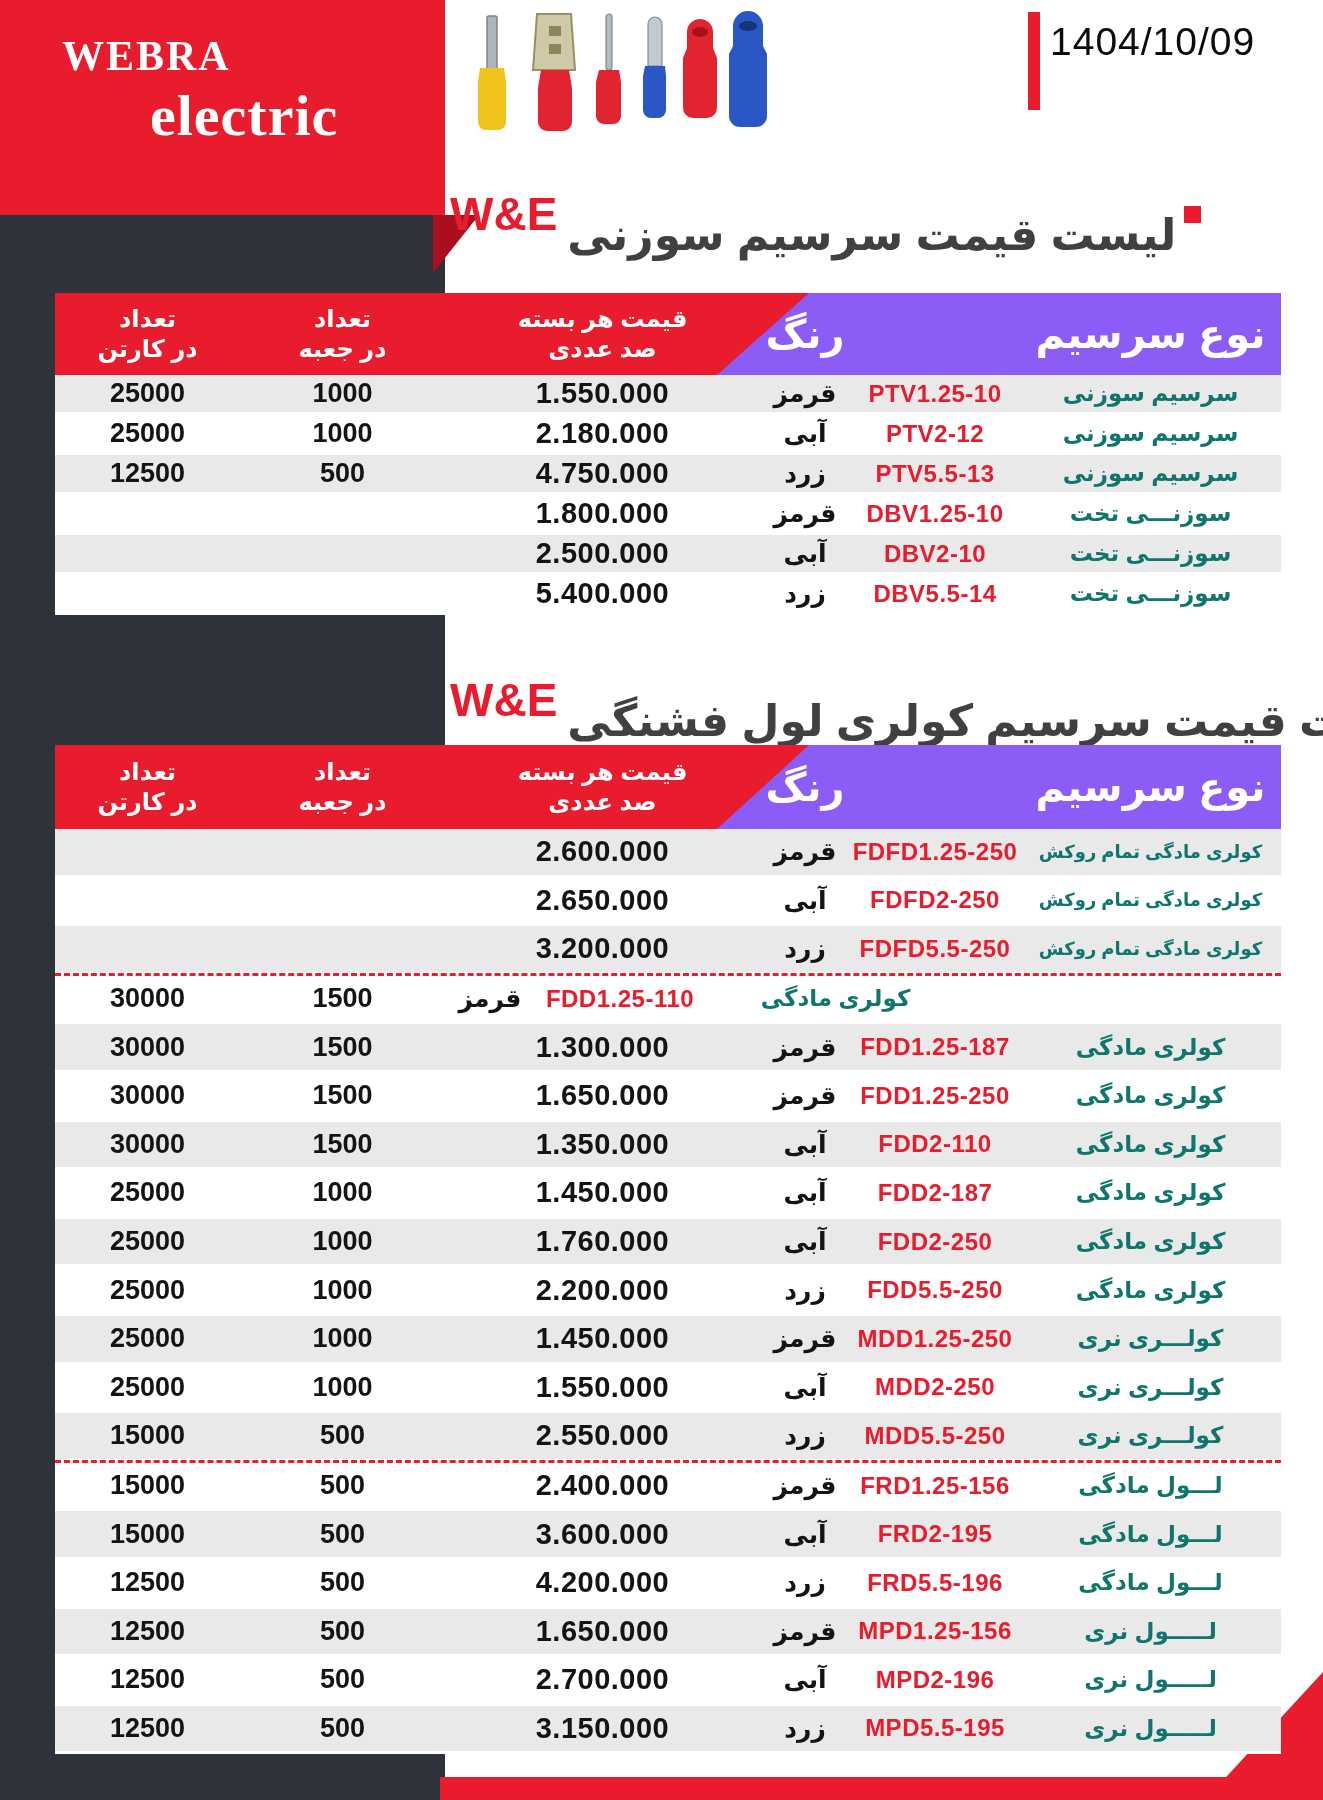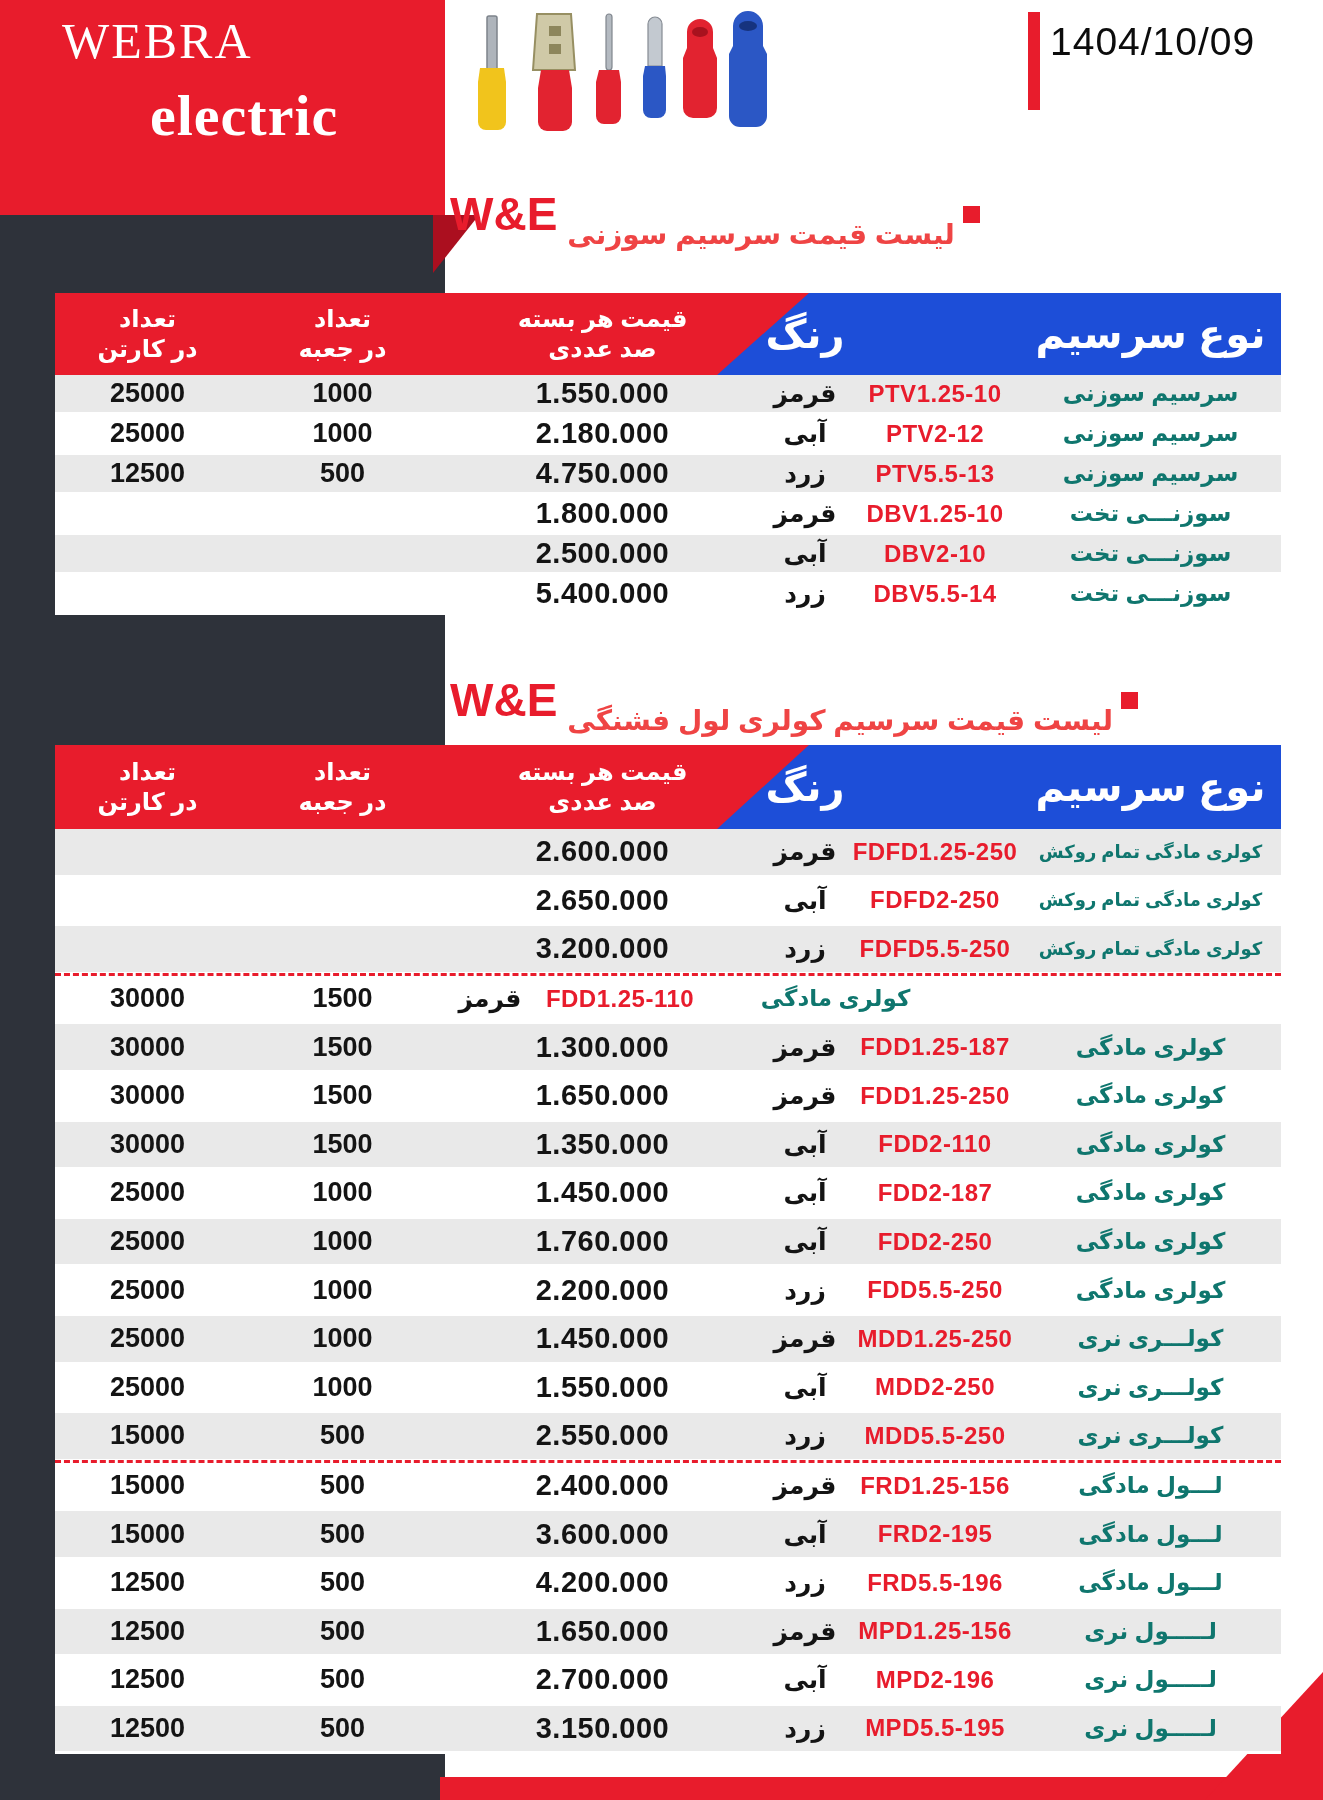--- a/index.html
+++ b/index.html
@@ -3,50 +3,50 @@
 <meta charset="utf-8">
 <style>
   html,body{margin:0;padding:0;}
   body{
     width:1323px;height:1800px;position:relative;overflow:hidden;background:#ffffff;
     font-family:"Liberation Sans","DejaVu Sans",sans-serif;
   }
   .abs{position:absolute;}
   
   .brand-block{left:0;top:0;width:445px;height:215px;background:#e81c2c;}
-  .brand-l1{left:62px;top:12px;color:#fff;font-family:"Liberation Serif","DejaVu Serif",serif;
-            font-weight:normal;font-size:50px;letter-spacing:2px;}
+  .brand-l1{left:62px;top:32px;color:#fff;font-family:"Liberation Serif","DejaVu Serif",serif;
+            font-weight:bold;font-size:42px;letter-spacing:2px;}
   .brand-l2{left:150px;top:82px;color:#fff;font-family:"Liberation Serif","DejaVu Serif",serif;
             font-weight:bold;font-size:58px;letter-spacing:1px;}
   .fold-triangle{left:433px;top:215px;width:46px;height:58px;background:#ab0f1f;
                  clip-path:polygon(0 0,100% 0,0 100%);}
   .charcoal{background:#2e323a;}
   .strip-left{left:0;top:215px;width:55px;height:1585px;}
   .band-top{left:0;top:215px;width:445px;height:78px;}
   .band-mid{left:0;top:615px;width:445px;height:130px;}
   .block-bottom{left:0;top:1753px;width:445px;height:47px;}
   .bottom-red-bar{left:440px;top:1777px;width:883px;height:23px;background:#e81c2c;}
   .bottom-red-triangle{left:1205px;top:1672px;width:118px;height:128px;background:#e81c2c;
                        clip-path:polygon(100% 0,100% 100%,0 100%);}
   .date-bar{left:1028px;top:12px;width:12px;height:98px;background:#e81c2c;}
   .date-text{left:1050px;top:20px;width:250px;font-size:39px;font-weight:normal;color:#0c0c0c;letter-spacing:1px;}
   
   .sec-title{left:450px;width:690px;height:56px;display:flex;flex-direction:row;
              justify-content:flex-end;align-items:center;direction:rtl;}
   .sec-title.t1{top:186px;}
   .sec-title.t2{top:672px;}
   .title-bullet{width:17px;height:17px;background:#e81c2c;margin-left:8px;flex:0 0 auto;}
-  .title-fa{font-size:28px;font-weight:bold;color:#ef4444;white-space:nowrap;margin-top:40px;}
+  .title-fa{font-size:44px;font-weight:bold;color:#404040;white-space:nowrap;margin-top:40px;}
   .title-we{font-family:Liberation Sans, sans-serif;font-size:46px;font-weight:bold;
             color:#e81c2c;margin-right:10px;white-space:nowrap;}
   
   .ptable{left:55px;width:1226px;}
   .ptable.one{top:293px;}
   .ptable.two{top:745px;}
-  .thead{position:relative;width:1226px;background:#1d4ed8;display:flex;flex-direction:row;align-items:center;}
+  .thead{position:relative;width:1226px;background:#8b5cf6;display:flex;flex-direction:row;align-items:center;}
   .ptable.one .thead{height:82px;}
   .ptable.two .thead{height:84px;}
   .thead-red{position:absolute;left:0;top:0;width:100%;height:100%;background:#e81c2c;
              clip-path:polygon(0 0,61.5% 0,54% 100%,0 100%);}
   .hcell{position:relative;z-index:2;display:flex;flex-direction:column;align-items:center;
          justify-content:center;color:#fff;font-weight:bold;font-size:24px;line-height:1.25;}
   .hcell .single{font-size:40px;}
   .cell,.hcell{box-sizing:border-box;}
   .w-carton{width:185px;}
   .w-box{width:205px;}

